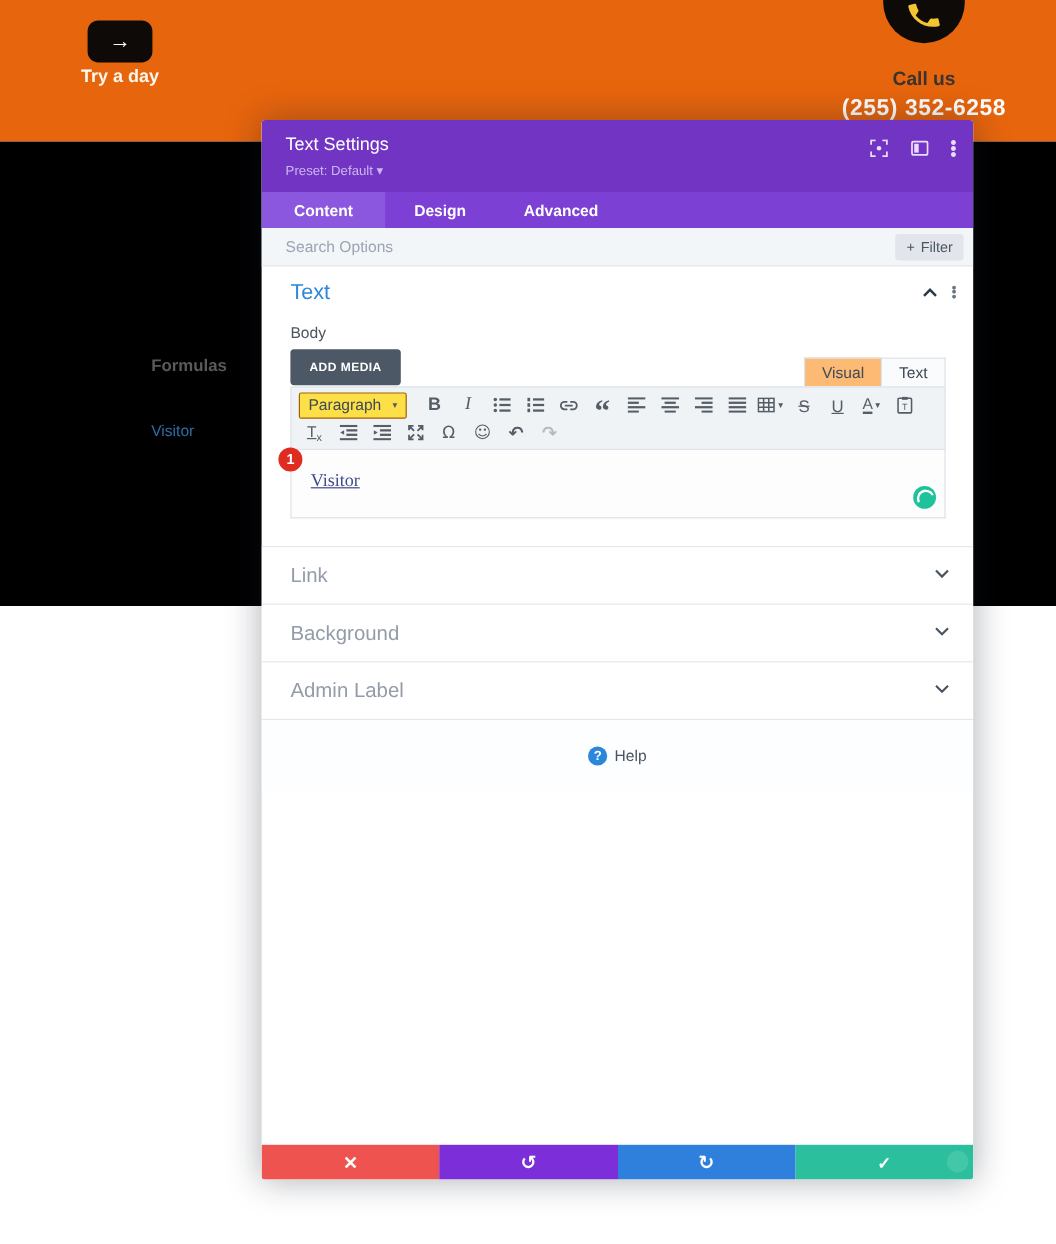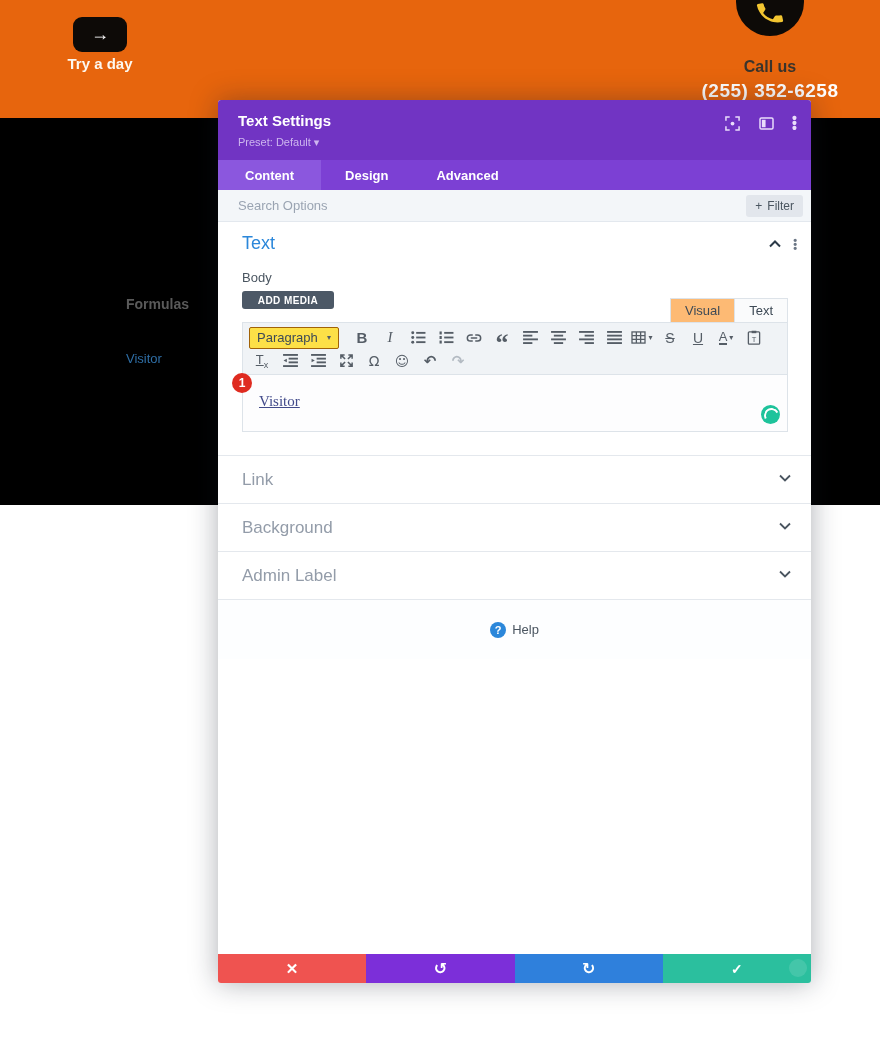--- a/index.html
+++ b/index.html
@@ -16,41 +16,41 @@
   .call-us { position:absolute; left:690px; top:58px; width:160px; text-align:center; color:#3a342c; font-weight:bold; font-size:16px; }
   .phone-num { position:absolute; left:660px; top:80px; width:220px; text-align:center; color:#ffffff; font-weight:bold; font-size:19px; letter-spacing:0.5px; }
 
   .dark-band { position:absolute; left:0; top:118px; width:880px; height:387px; background:#000000; }
   .formulas { position:absolute; left:126px; top:178px; color:#5a5a5a; font-weight:bold; font-size:14px; }
   .visitor-nav { position:absolute; left:126px; top:233px; color:#2e6da4; font-size:13px; }
 
   
   .modal { position:absolute; left:218px; top:100px; width:593px; height:883px; background:#ffffff; border-radius:3px; box-shadow:0 0 28px rgba(20,25,40,0.35); overflow:hidden; }
   .m-header { position:absolute; left:0; top:0; width:100%; height:60px; background:#7134c3; }
-  .m-title { position:absolute; left:20px; top:12px; color:#ffffff; font-weight:bold; font-size:15px; }
+  .m-title { position:absolute; left:20px; top:12px; color:#ffffff; font-weight:normal; font-size:15px; }
   .m-preset { position:absolute; left:20px; top:36px; color:#cdb6ef; font-size:11px; }
   .m-header-icons { position:absolute; right:14px; top:15px; display:flex; gap:18px; align-items:center; }
   .hicon { width:16px; height:16px; display:flex; align-items:center; justify-content:center; color:#e9ddfb; }
   .kebab { color:#e9ddfb; font-size:14px; font-weight:bold; letter-spacing:0; line-height:5px; text-align:center; }
 
   .m-tabs { position:absolute; left:0; top:60px; width:100%; height:30px; background:#7c40d4; display:flex; }
   .m-tab { height:30px; display:flex; align-items:center; justify-content:center; color:#ffffff; font-weight:bold; font-size:13px; padding:8px 24px; cursor:pointer; }
   .m-tab.active { background:#8b57de; padding:4px 27px; }
 
   .m-search { position:absolute; left:0; top:90px; width:100%; height:32px; background:#f3f6f9; border-bottom:1px solid #e3e8ee; }
   .m-search-input { position:absolute; left:20px; top:8px; border:0; background:transparent; outline:none; font-size:13px; color:#5a6472; width:380px; font-family:Liberation Sans, sans-serif; }
   .m-search-input::placeholder { color:#9aa4b2; }
   .m-filter { position:absolute; right:8px; top:5px; height:22px; background:#e2e6ec; border-radius:3px; color:#4a5560; font-size:12px; display:flex; align-items:center; padding:0 9px; gap:5px; }
 
   .sec-text-title { position:absolute; left:24px; top:133px; color:#2b87da; font-size:18px; }
   .sec-text-ctrls { position:absolute; right:14px; top:138px; display:flex; gap:12px; align-items:center; }
   .sec-kebab { color:#6b7685; font-size:11px; font-weight:bold; line-height:4px; text-align:center; }
 
   .body-label { position:absolute; left:24px; top:170px; color:#4a5560; font-size:13px; }
-  .add-media { position:absolute; left:24px; top:191px; width:92px; height:18px; background:#4c5866; border-radius:3px; color:#ffffff; font-weight:bold; font-size:10px; display:flex; align-items:center; justify-content:center; letter-spacing:0.4px; }
+  .add-media { position:absolute; left:24px; top:191px; width:92px; height:30px; background:#4c5866; border-radius:3px; color:#ffffff; font-weight:bold; font-size:10px; display:flex; align-items:center; justify-content:center; letter-spacing:0.4px; }
 
   .ed-tabs { position:absolute; right:23px; top:198px; display:flex; }
   .ed-tab { height:24px; padding:0 14px; display:flex; align-items:center; font-size:13px; color:#3e4a56; border:1px solid #dde3e9; border-bottom:0; }
   .ed-tab.visual { background:#fdba74; }
   .ed-tab.text { background:#fafbfc; border-left:0; }
 
   .toolbar { position:absolute; left:24px; top:222px; width:546px; height:53px; background:#f0f3f6; border:1px solid #dde3e9; padding:3px 6px; }
   .tb-row { display:flex; align-items:center; height:23px; gap:2px; }
   .tb-btn { min-width:26px; height:22px; display:flex; align-items:center; justify-content:center; color:#555d66; font-size:14px; }
   .para-select { width:90px; height:22px; background:#fde047; border:1px solid #a16207; border-radius:2px; display:flex; align-items:center; justify-content:space-between; padding:0 7px; color:#3e4a56; font-size:13px; margin-right:8px; }

